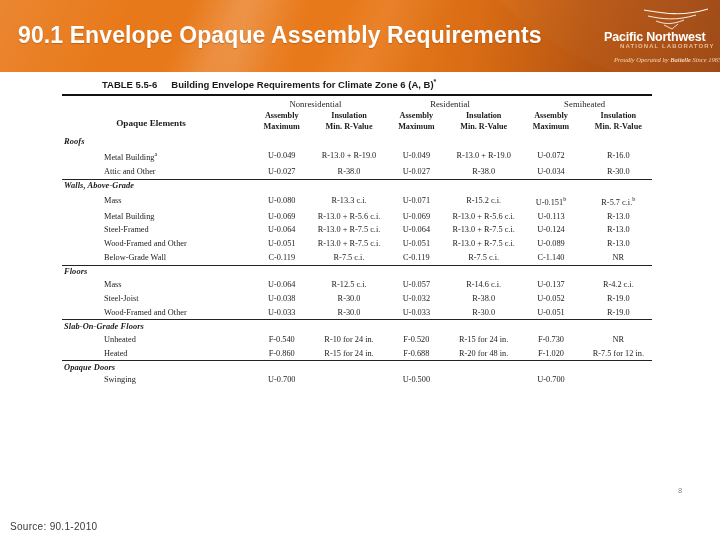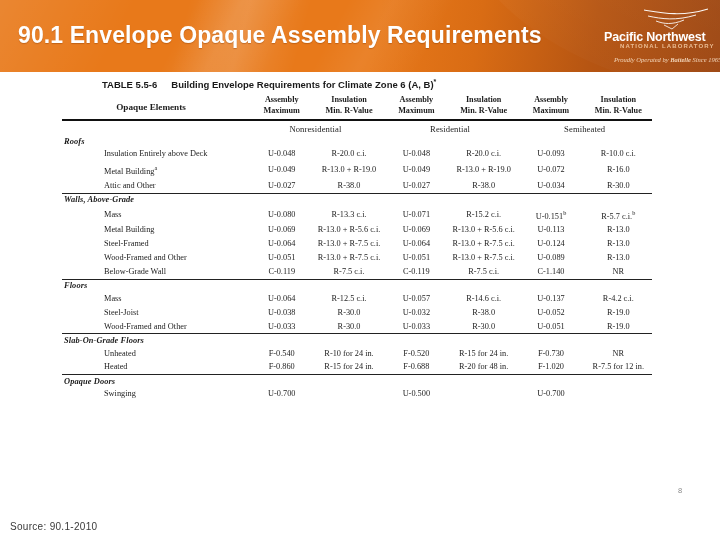--- a/index.html
+++ b/index.html
@@ -247,47 +247,38 @@
       <col class="c-elem">
         <col class="c-val">
         <col class="c-val">
         <col class="c-val">
         <col class="c-val">
         <col class="c-val">
         <col class="c-val">
     </colgroup>
     <thead>
       <tr>
+        <td class="rule-heavy"></td>
+        <td class="grp-head rule-heavy" colspan="2">Nonresidential</td>
+        <td class="grp-head rule-heavy" colspan="2">Residential</td>
+        <td class="grp-head rule-heavy" colspan="2">Semiheated</td>
+      </tr>
+      <tr>
         <td class="opaque-elements-head">Opaque Elements</td>
         <td class="colhead"><span>Assembly</span><br><span>Maximum</span></td>
         <td class="colhead"><span>Insulation</span><br><span>Min. R-Value</span></td>
         <td class="colhead"><span>Assembly</span><br><span>Maximum</span></td>
         <td class="colhead"><span>Insulation</span><br><span>Min. R-Value</span></td>
         <td class="colhead"><span>Assembly</span><br><span>Maximum</span></td>
         <td class="colhead"><span>Insulation</span><br><span>Min. R-Value</span></td>
       </tr>
-      <tr>
-        <td class="rule-heavy"></td>
-        <td class="grp-head rule-heavy" colspan="2">Nonresidential</td>
-        <td class="grp-head rule-heavy" colspan="2">Residential</td>
-        <td class="grp-head rule-heavy" colspan="2">Semiheated</td>
-      </tr>
     </thead>
     <tbody id="table-body">
         <tr class="section-label">
           <td colspan="7">Roofs</td>
-        </tr>
-        <tr class="data-row">
-          <td class="elem">Insulation Entirely above Deck</td>
-          <td class="val">U-0.048</td>
-          <td class="val">R-20.0 c.i.</td>
-          <td class="val">U-0.048</td>
-          <td class="val">R-20.0 c.i.</td>
-          <td class="val">U-0.093</td>
-          <td class="val">R-10.0 c.i.</td>
         </tr>
         <tr class="data-row">
           <td class="elem">Metal Building<sup>a</sup></td>
           <td class="val">U-0.049</td>
           <td class="val">R-13.0 + R-19.0</td>
           <td class="val">U-0.049</td>
           <td class="val">R-13.0 + R-19.0</td>
           <td class="val">U-0.072</td>
           <td class="val">R-16.0</td>
         </tr>

